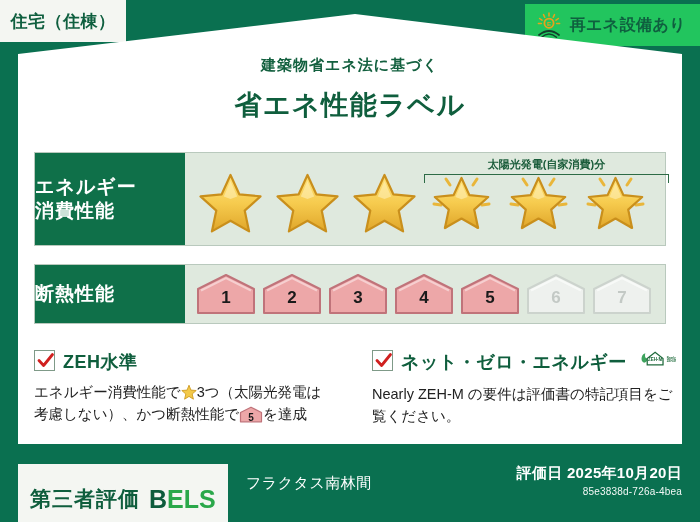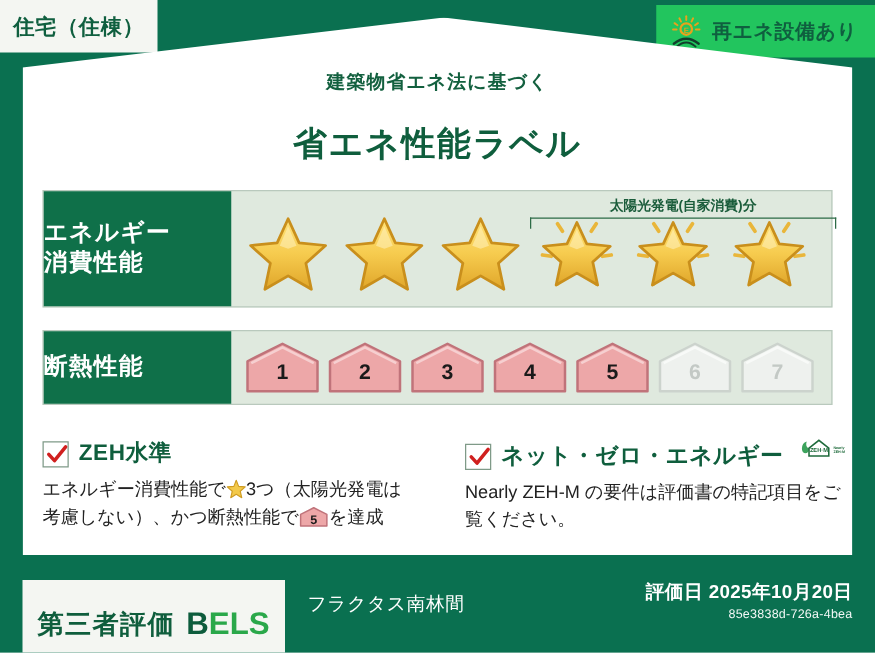--- a/index.html
+++ b/index.html
@@ -43,21 +43,21 @@
     width:664px;height:430px;
     background:#ffffff;
     clip-path:polygon(0 40px, 337px 0, 664px 40px, 664px 430px, 0 430px);
   }
 
   .title-wrap{
     position:absolute;left:0;right:0;top:56px;text-align:center;
   }
   .title-sub{
     color:#13603f;font-size:15px;font-weight:bold;letter-spacing:1px;
-    margin:0 0 22px 0;
+    margin:0 0 12px 0;
   }
   .title-main{
     color:#0f5e3d;font-size:27px;font-weight:bold;letter-spacing:1.5px;
     margin:0;
   }
 
   
   .row{
     position:absolute;left:34px;width:632px;
     display:flex;align-items:stretch;
@@ -120,21 +120,21 @@
   .chip.on .num{color:#1a1a1a;}
   .chip.off .num{color:#c3c9c5;}
 
   
   .crit{
     position:absolute;top:350px;
   }
   .crit-left{left:34px;width:300px;}
   .crit-right{left:372px;width:306px;}
 
-  .crit-head{display:flex;align-items:flex-end;gap:8px;margin-bottom:7px;}
+  .crit-head{display:flex;align-items:flex-start;gap:8px;margin-bottom:7px;}
   .checkbox{
     width:21px;height:21px;border:1.5px solid #7f9a88;background:#fff;
     flex:none;position:relative;box-sizing:border-box;
   }
   .checkbox svg{position:absolute;left:1px;top:0px;width:19px;height:19px;}
   .crit-title{
     color:#0f5e3d;font-size:18px;font-weight:bold;letter-spacing:.5px;
     white-space:nowrap;
   }
   .crit-body{

